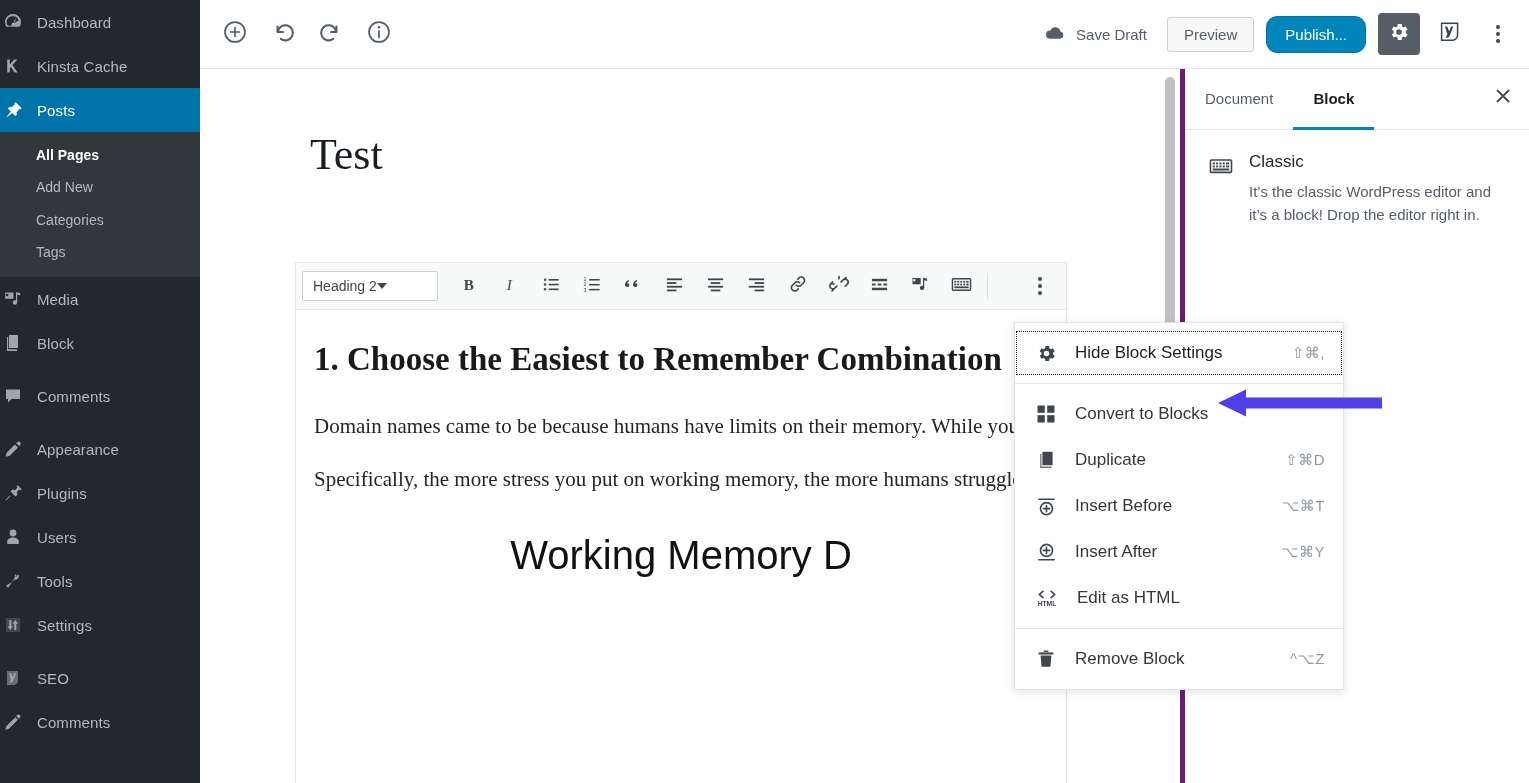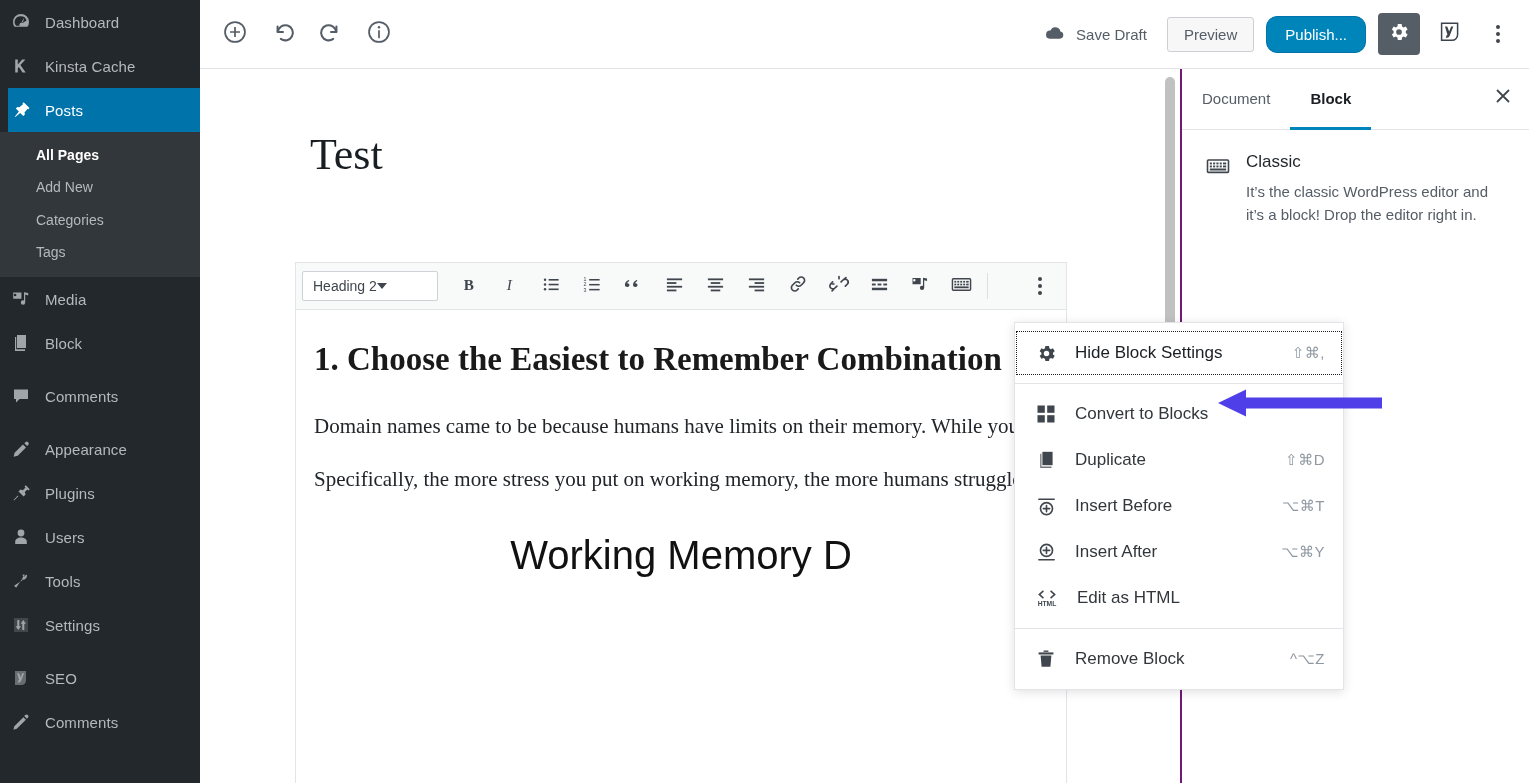--- a/index.html
+++ b/index.html
@@ -12,21 +12,21 @@
   .app { position: relative; width: 1529px; height: 783px; }
 
   
   .adminmenu {
     position: absolute; left: 0; top: 0; width: 200px; height: 783px;
     background: #23282d; overflow: hidden;
   }
   .menu-item {
     display: flex; align-items: center;
     height: 44px; padding-left: 3px;
-    color: #b4b9be; font-size: 15px; letter-spacing: .1px; margin-left: 8px;
+    color: #b4b9be; font-size: 15px; letter-spacing: .1px;
   }
   .menu-item .mi-icon {
     width: 34px; flex: 0 0 34px;
     display: flex; align-items: center; justify-content: flex-start;
     color: #a0a5aa;
   }
   .menu-item .mi-icon svg { display: block; }
   .menu-item.current {
     background: #0073aa; color: #fff; position: relative;
   }
@@ -156,21 +156,21 @@
     width: 15px; height: 714px; background: #fff;
   }
   .ed-scroll-thumb {
     position: absolute; left: 3px; top: 8px; width: 10px; height: 310px;
     background: #c1c1c1; border-radius: 5px;
   }
 
   
   .settings-sidebar {
     position: absolute; left: 1180px; top: 69px; right: 0; height: 714px;
-    background: #fff; border-left: 2px solid #701a75;
+    background: #fff; border-left: 5px solid #701a75;
   }
   .sb-tabs {
     height: 61px; display: flex; align-items: stretch;
     border-bottom: 1px solid #e2e4e7; background: #fff;
   }
   .sb-tab {
     display: flex; align-items: center; padding: 0 20px;
     font-size: 15px; color: #555d66; cursor: pointer;
     border-bottom: 3px solid transparent; margin-bottom: -1px;
   }

